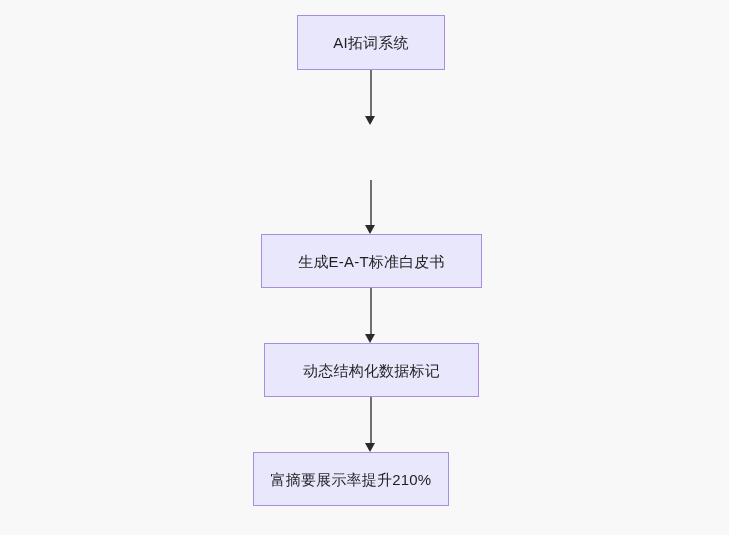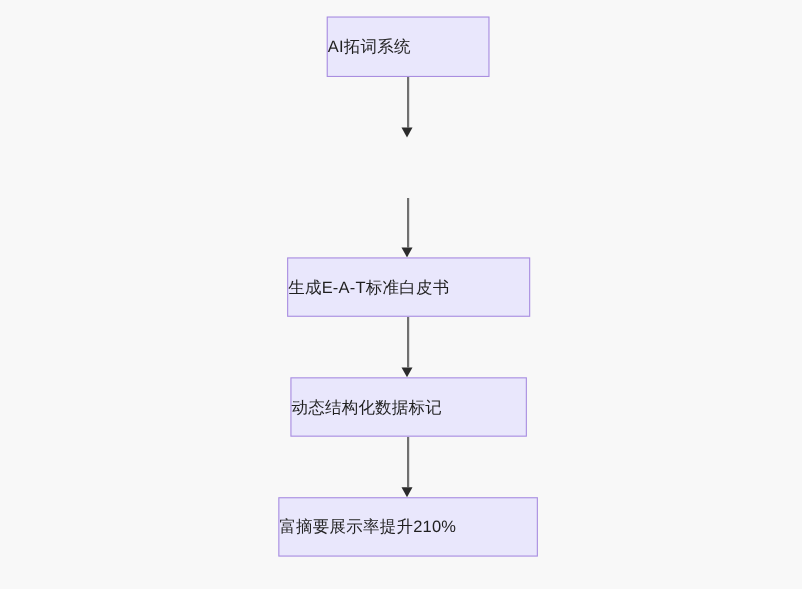--- a/index.html
+++ b/index.html
@@ -18,21 +18,21 @@
     width: 729px;
     height: 535px;
   }
   .node {
     position: absolute;
     box-sizing: border-box;
     background: #e9e7fc;
     border: 1.6px solid #a98ee0;
     display: flex;
     align-items: center;
-    justify-content: flex-start;
+    justify-content: center;
     color: #1f1f1f;
     font-size: 15px;
     line-height: 1;
     letter-spacing: 0.2px;
     white-space: nowrap;
   }
   .node-label {
     display: block;
   }
   .edge {
@@ -72,17 +72,17 @@
 
 
   <div class="node" style="left:264px; top:343px; width:215px; height:54px;">
     <span class="node-label">动态结构化数据标记</span>
   </div>
 
   <div class="node" style="left:261px; top:234px; width:221px; height:54px;">
     <span class="node-label">生成E-A-T标准白皮书</span>
   </div>
 
-  <div class="node" style="left:253px; top:452px; width:236px; height:54px;">
+  <div class="node" style="left:253px; top:452px; width:196px; height:54px;">
     <span class="node-label">富摘要展示率提升210%</span>
   </div>
 
 </div>
 
 </body></html>

